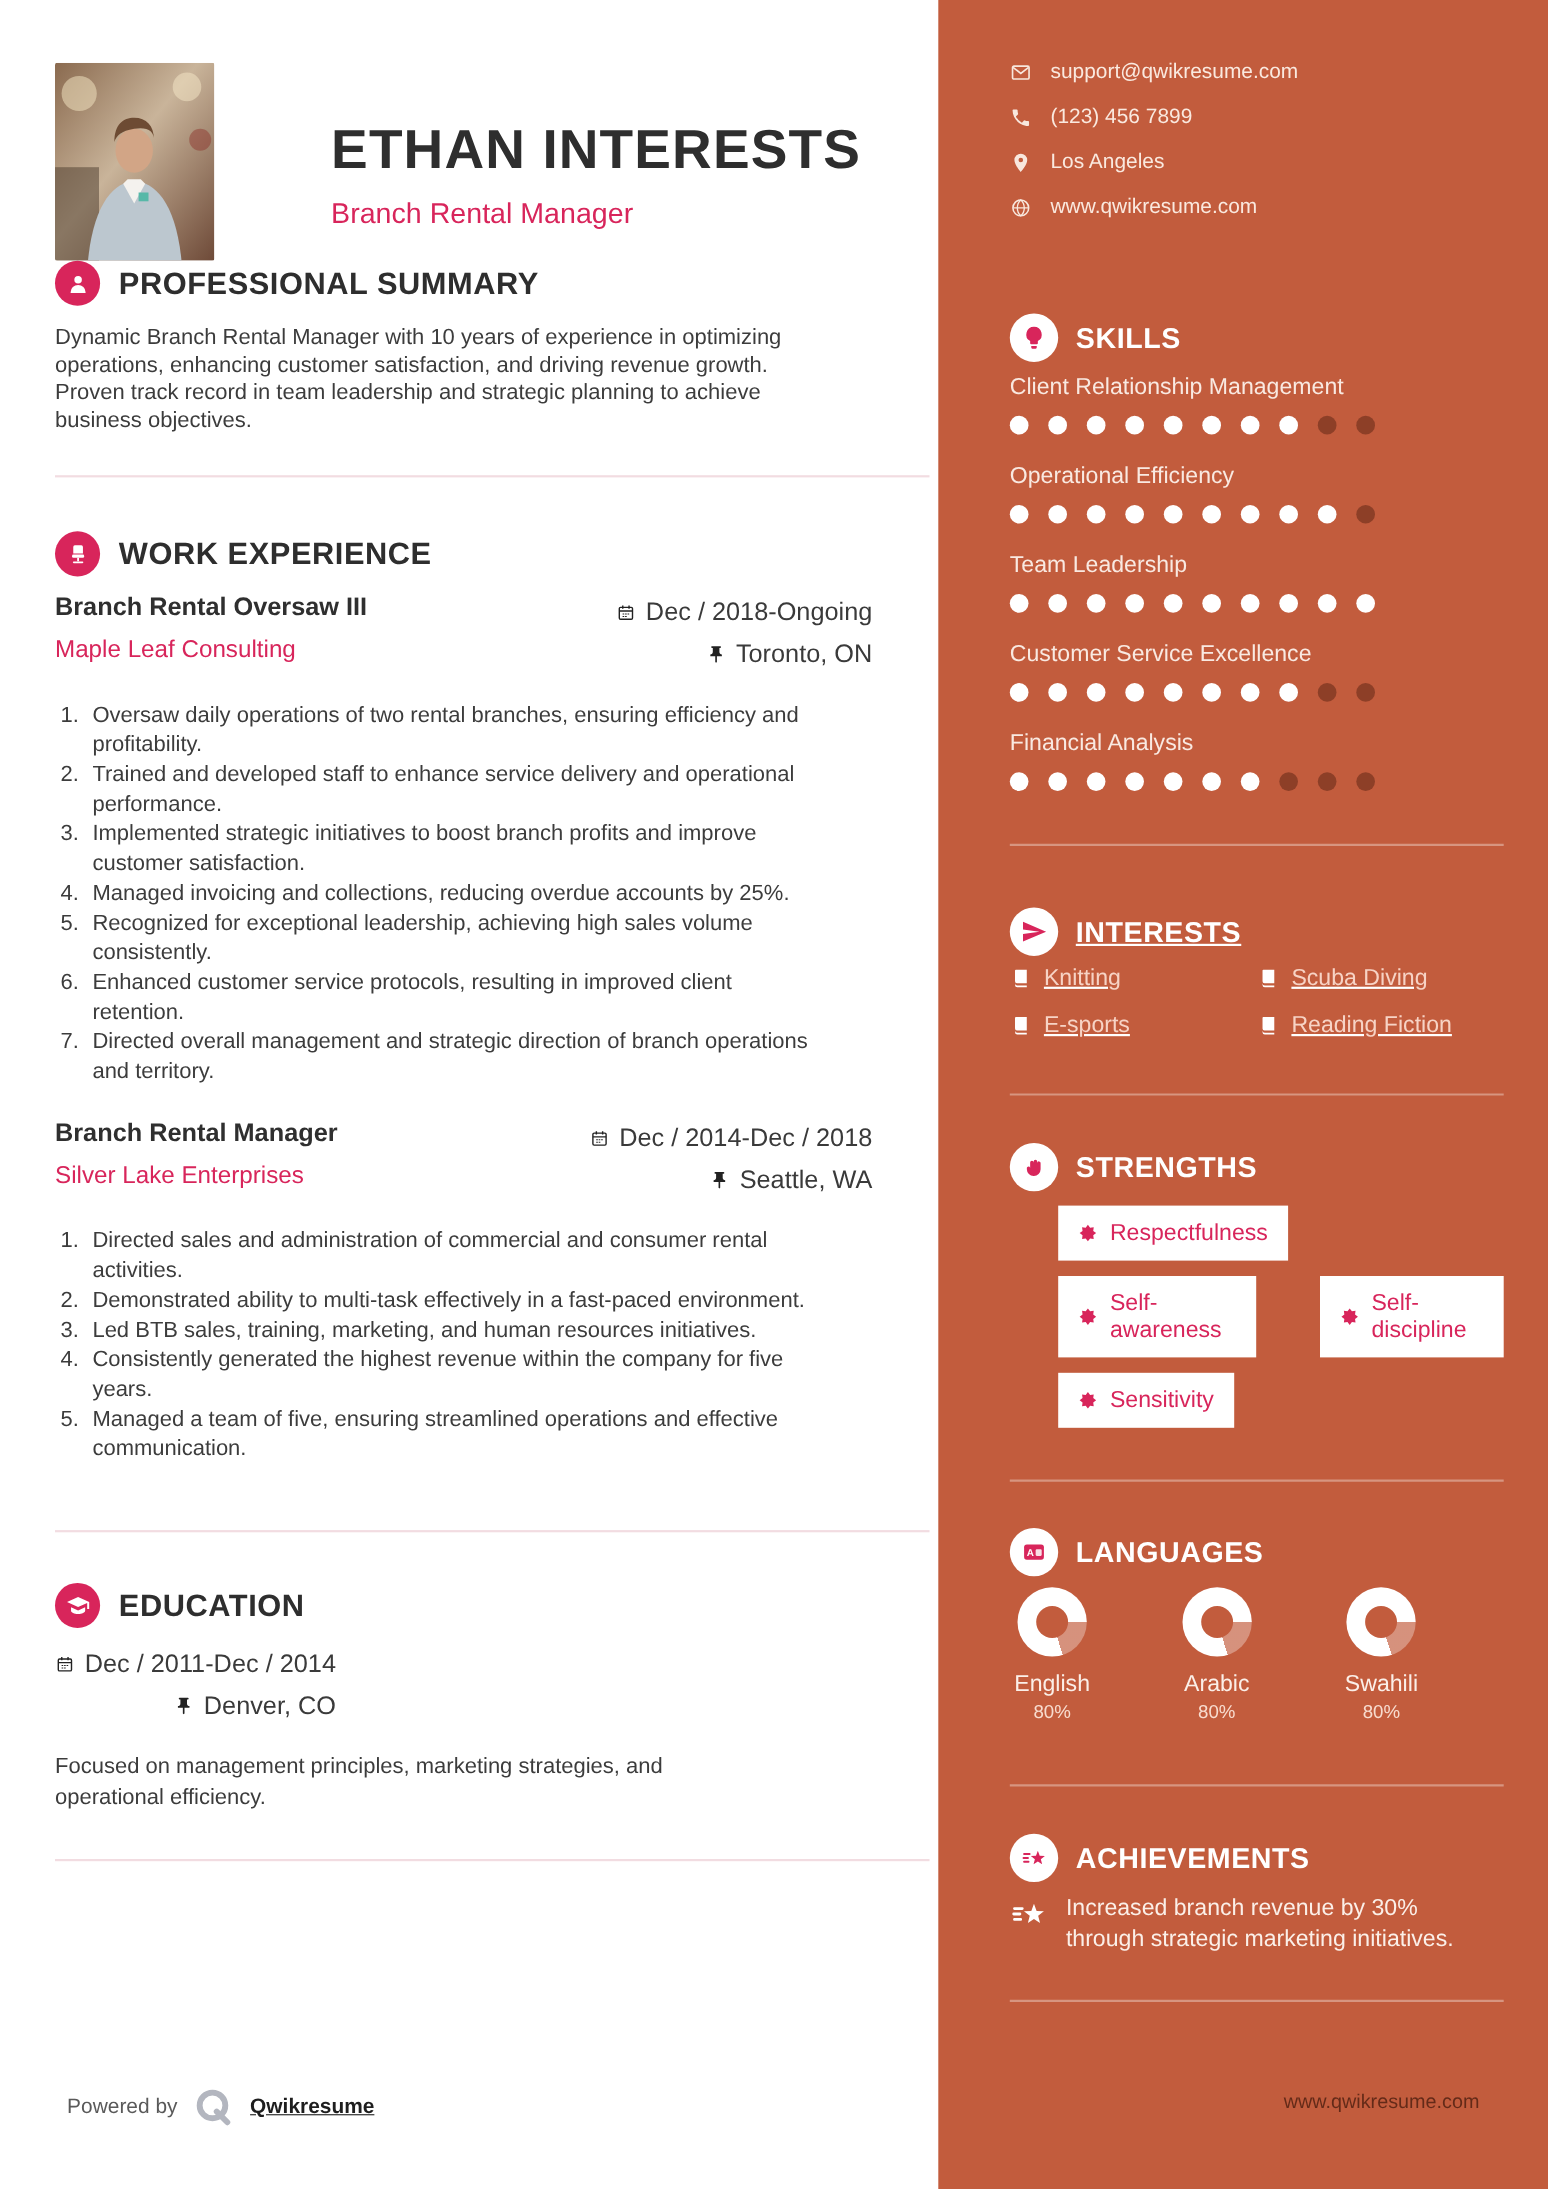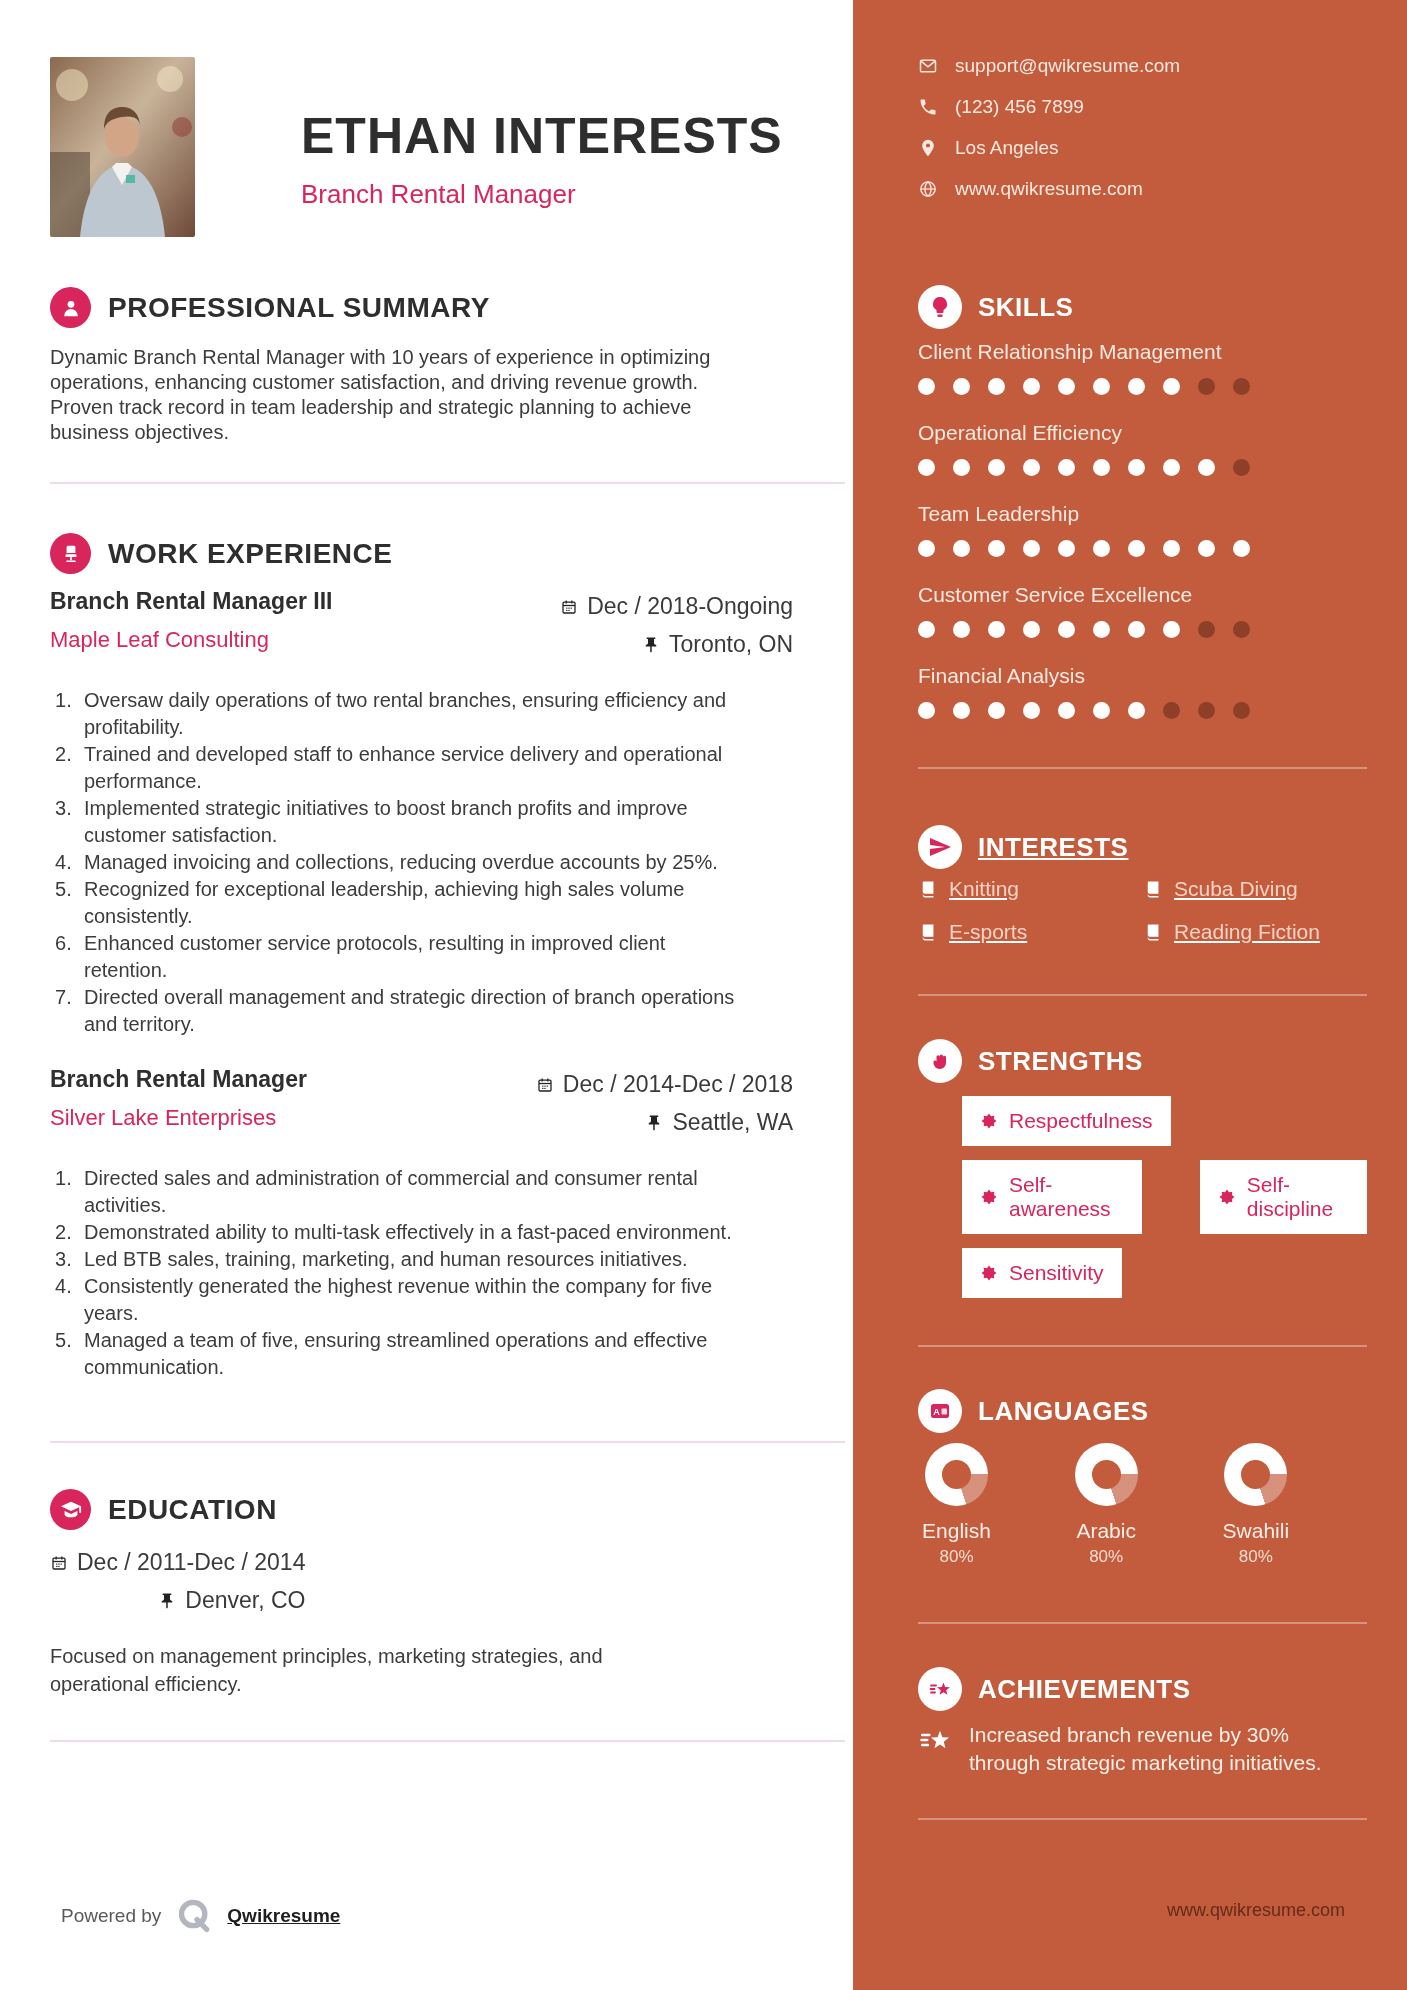--- a/index.html
+++ b/index.html
@@ -22,21 +22,21 @@
   .photo svg{display:block;}
   .id-block{margin-left:106px;padding-top:50px;}
   .name{font-size:50px;font-weight:700;color:var(--text-dark);letter-spacing:1px;white-space:nowrap;}
   .role{margin-top:14px;font-size:26px;color:var(--accent);}
 
   .sec-head{display:flex;align-items:center;gap:17px;}
   .sec-badge{width:41px;height:41px;border-radius:50%;background:var(--accent);display:flex;align-items:center;justify-content:center;flex:none;}
   .sec-badge svg{width:22px;height:22px;color:#fff;}
   .sec-title{font-size:28px;font-weight:700;color:var(--text-dark);letter-spacing:.5px;}
 
-  .sec-summary{margin-top:50px;}
+  .sec-summary{}
   .summary-text{margin-top:17px;font-size:20px;line-height:25px;color:var(--text-body);max-width:695px;}
   .hr-left{border:none;border-top:2px solid var(--divider-left);margin-right:-52px;}
   .hr-a{margin-top:37px;}
   .sec-work{margin-top:49px;}
   .job{margin-top:14px;}
   .job2{margin-top:28px;}
   .job-head{display:flex;justify-content:space-between;align-items:flex-start;}
   .job-title{font-size:23px;font-weight:700;color:#2F2F2F;}
   .company{margin-top:12px;font-size:22px;color:var(--accent);}
   .meta{padding-top:5px;flex:none;}
@@ -160,21 +160,21 @@
               <rect x="11.1" y="15.4" width="1.8" height="3.4"></rect>
               <rect x="6.8" y="19" width="10.4" height="1.7" rx=".8"></rect>
             </svg>
         </span>
         <span class="sec-title">WORK EXPERIENCE</span>
       </div>
 
       <div class="job">
         <div class="job-head">
           <div>
-            <div class="job-title">Branch Rental Manager III</div>
+            <div class="job-title">Branch Rental Oversaw III</div>
             <div class="company">Maple Leaf Consulting</div>
           </div>
           <div class="meta">
             <div class="meta-row">
               <svg viewBox="0 0 24 24" fill="none" stroke="currentColor">
                   <rect x="4" y="5.5" width="16" height="14.5" rx="1.5" stroke-width="1.7"></rect>
                   <path d="M4 10h16" stroke-width="1.7"></path>
                   <path d="M8.2 3.2v4M15.8 3.2v4" stroke-width="1.7"></path>
                   <path d="M8 13.5h2M11 13.5h2M14 13.5h2M8 16.5h2M11 16.5h2" stroke-width="1.3"></path>
                 </svg>

